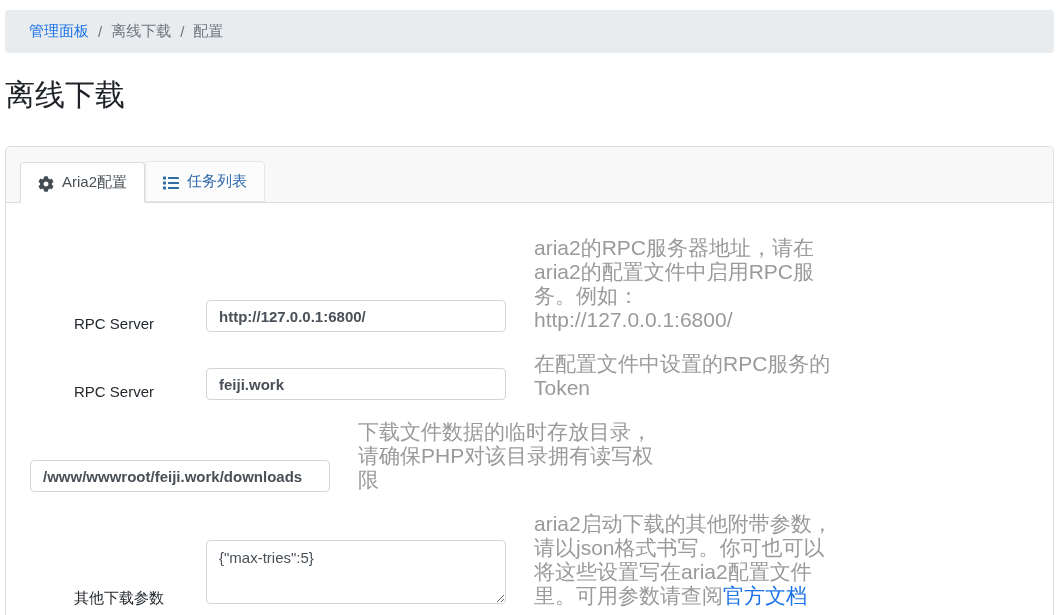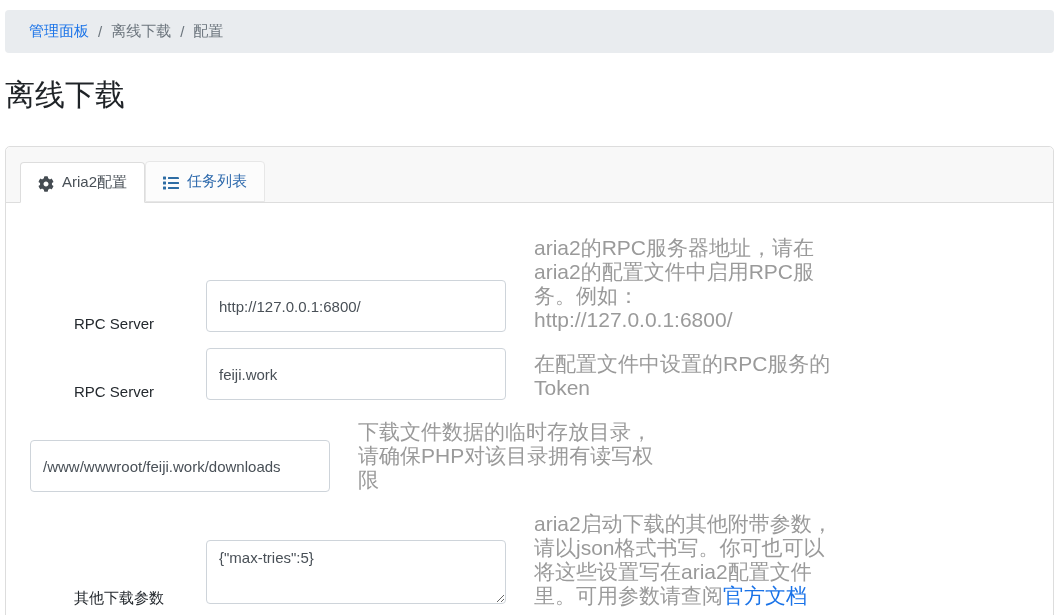--- a/index.html
+++ b/index.html
@@ -84,21 +84,21 @@
     width: 100%;
     font-size: 15px;
     color: #495057;
     border: 1px solid #ced4da;
     border-radius: 4px;
     padding: 6px 12px;
     background: #fff;
     font-family: "Liberation Sans", "DejaVu Sans", sans-serif;
     outline: none;
   }
-  input.form-control { height: 52px; }
+  input.form-control { height: 32px; font-weight: bold; }
   textarea.form-control { height: 64px; padding-top: 8px; resize: both; }
   .col-help {
     width: 302px;
     margin-left: 28px;
     padding-top: 6px;
     font-size: 21px;
     line-height: 24px;
     color: #9a9a9a;
   }
   .col-help a { color: #1a73e8; text-decoration: none; cursor: pointer; }

